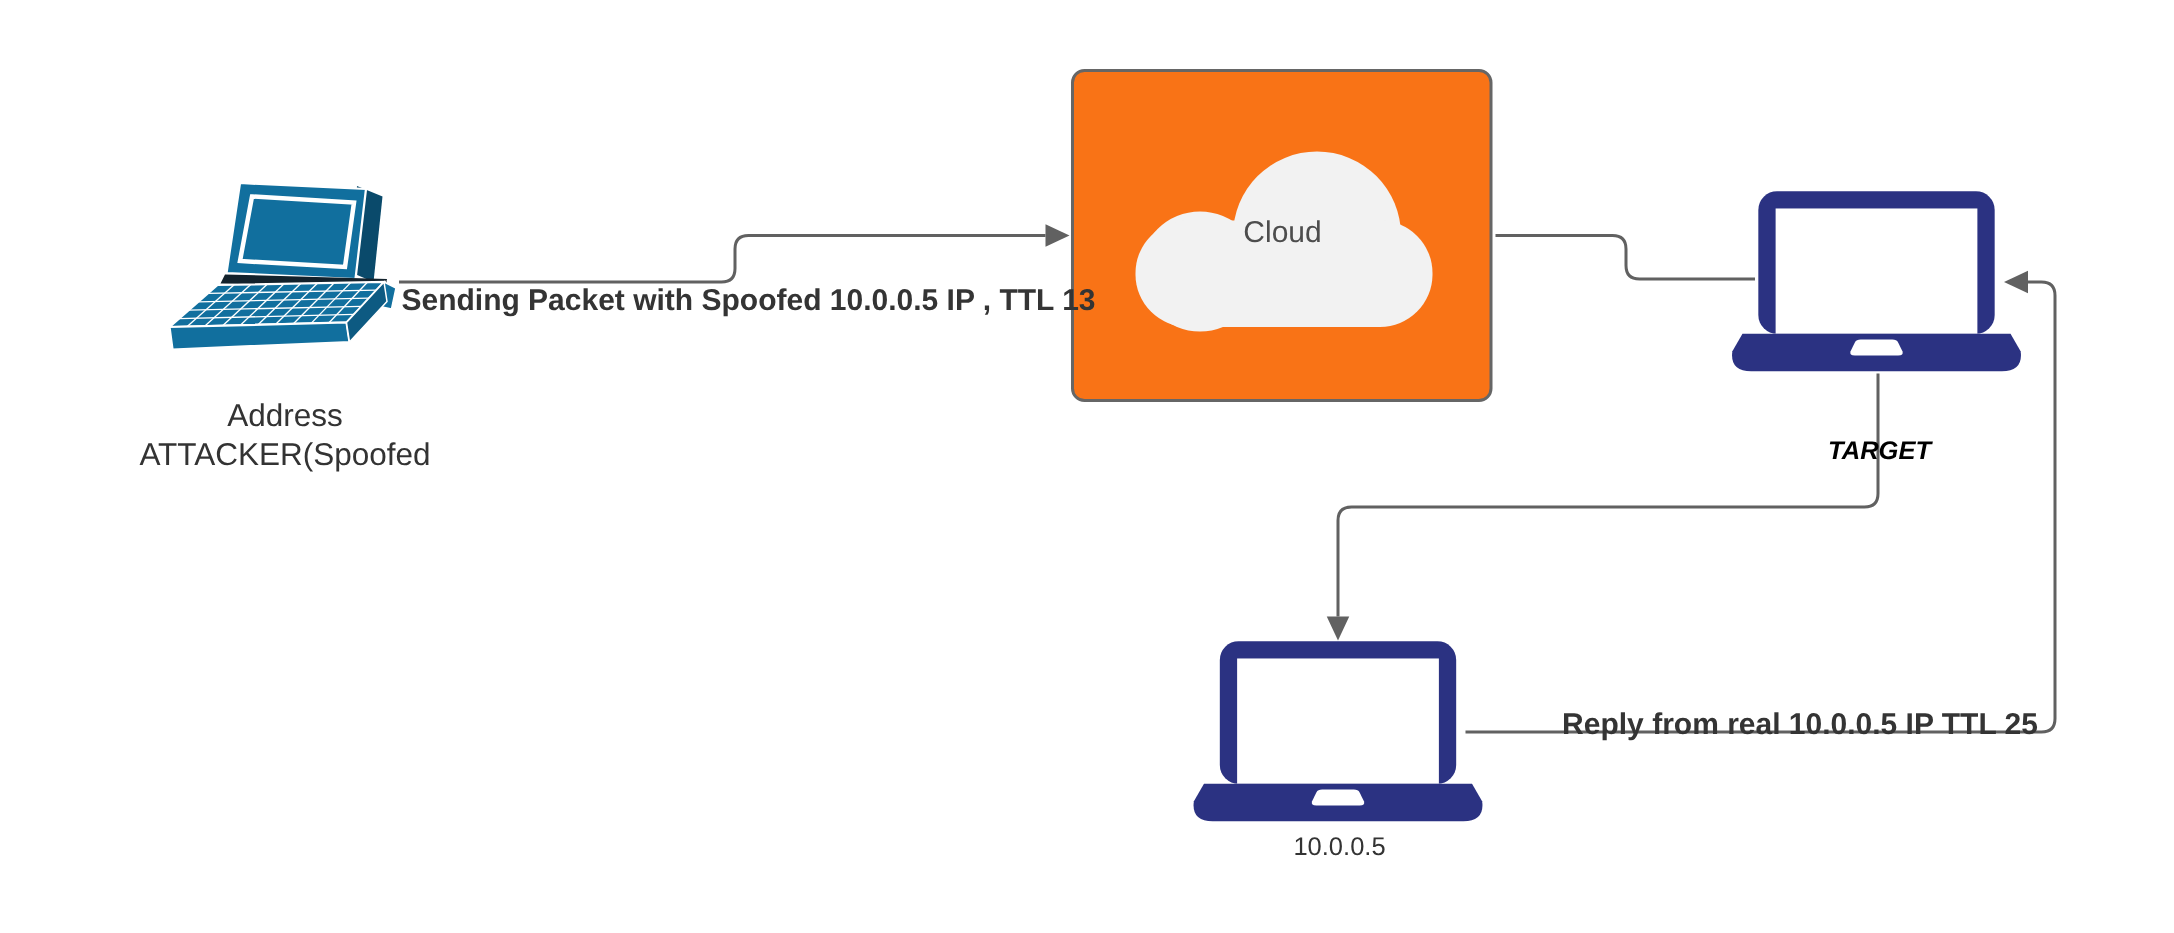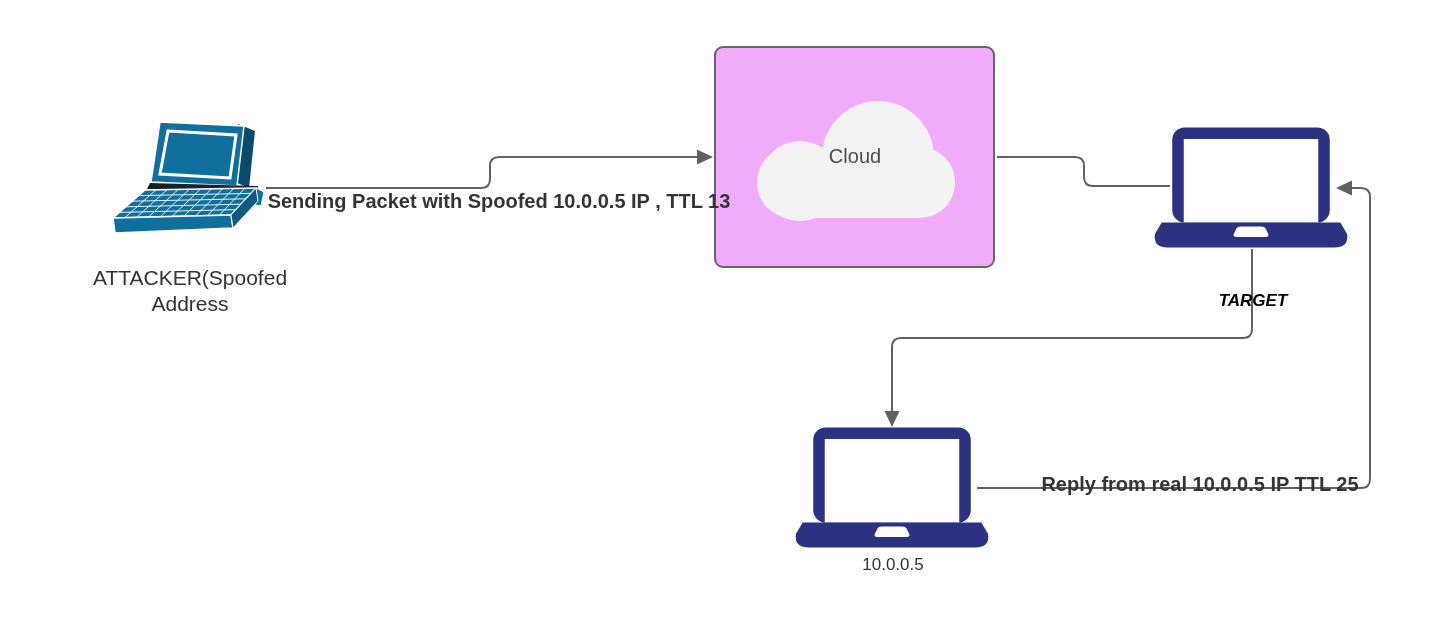--- a/index.html
+++ b/index.html
@@ -40,21 +40,21 @@
     color: #333333;
     white-space: nowrap;
   }
   #label-target { left: 1253px; top: 266px; font-weight: bold; font-style: italic; color: #000000; margin-top: 35px; }
   #label-host   { left: 893px;  top: 565px; }
 
   #cloud-box {
     position: absolute;
     left: 714px; top: 46px;
     width: 281px; height: 222px;
-    background: #f0abfc;
+    background: #f97316;
     border: 2px solid #666666;
     border-radius: 9px;
     box-sizing: border-box;
   }
   #cloud-text {
     position: absolute;
     left: 139px; top: 108px;
     transform: translate(-50%, -50%);
     font-size: 20px;
     color: #4d4d4d;
@@ -117,22 +117,22 @@
       <line x1="124.7" y1="66.6" x2="97.6" y2="93.9"></line>
       <line x1="135.8" y1="66.4" x2="109.4" y2="93.6"></line>
       <line x1="146.9" y1="66.2" x2="121.2" y2="93.3"></line>
     </g>
 
     <polygon points="15,96 133,93 135,106 17,111" fill="#116f9e" stroke="#ffffff" stroke-width="1.5"></polygon>
     <polygon points="133,93 158,66 160,79 135,106" fill="#0d5a82" stroke="#ffffff" stroke-width="1"></polygon>
   </svg>
 
   <div id="label-attacker">
+    <div>Address</div>
     <div>ATTACKER(Spoofed</div>
-    <div>Address</div>
   </div>
 
   <div id="cloud-box">
     <svg width="277" height="218" viewBox="0 0 277 218" style="position:absolute;left:0;top:0;">
       <circle cx="162" cy="109" r="56" fill="#f2f2f2"></circle>
       <circle cx="84" cy="133" r="40" fill="#f2f2f2"></circle>
       <rect x="41" y="99" width="198" height="71" rx="35" fill="#f2f2f2"></rect>
     </svg>
     <div id="cloud-text">Cloud</div>
   </div>

